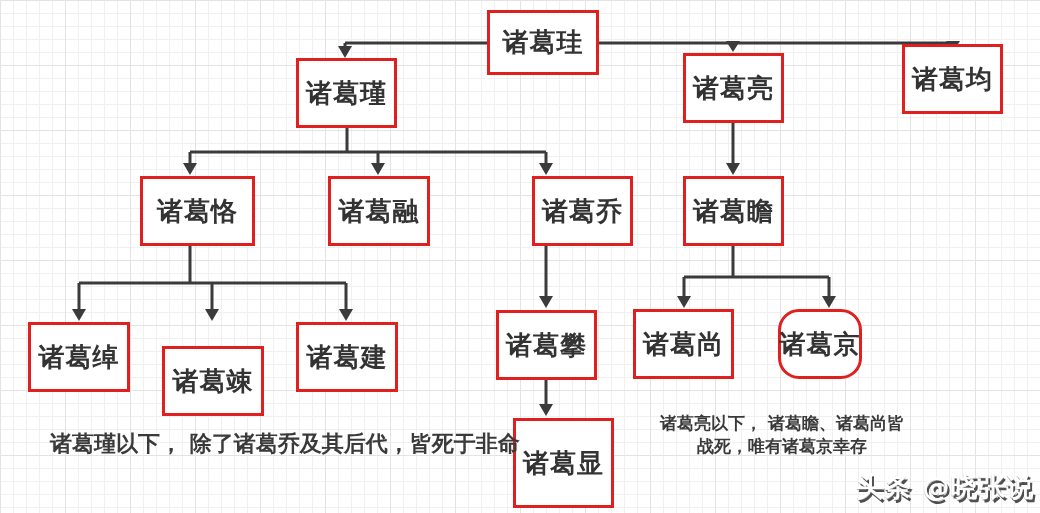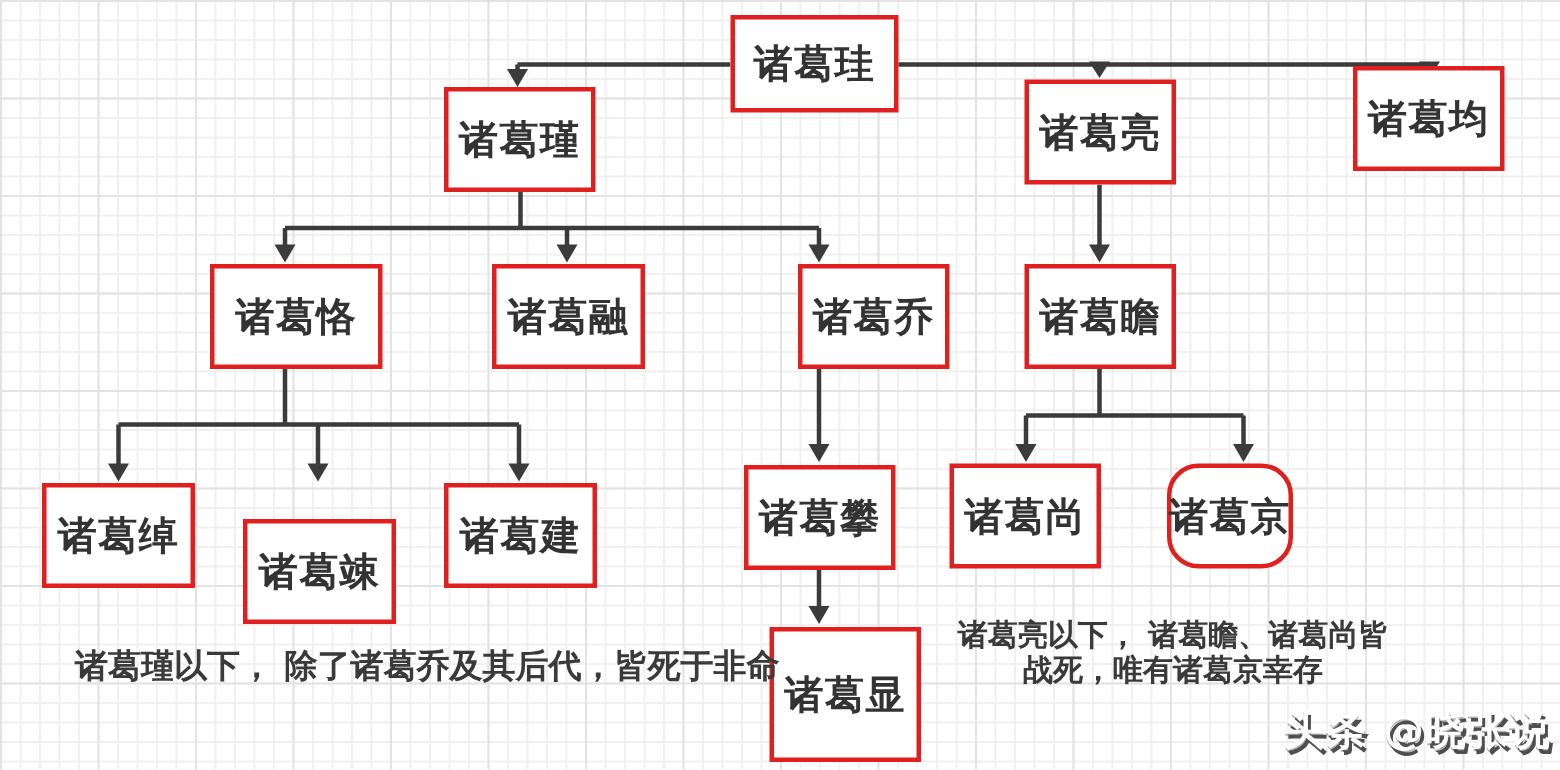--- a/index.html
+++ b/index.html
@@ -42,21 +42,21 @@
   #n-zhuge_xian {left:513px;top:418px;width:101px;height:90px;}
   #n-zhuge_shang{left:633px;top:309px;width:101px;height:70px;}
   #n-zhuge_jing {left:778px;top:309px;width:84px;height:70px;border-radius:21px;}
   .note{
     position:absolute;
     color:#3a3a3a;font-weight:bold;
     white-space:nowrap;
     text-align:center;
   }
   .note-left{left:50px;top:429px;font-size:22px;}
-  .note-right{left:612px;top:412px;width:340px;font-size:20px;line-height:23px;text-align:center;}
+  .note-right{left:612px;top:412px;width:340px;font-size:17px;line-height:23px;text-align:center;}
   .watermark{
     position:absolute;left:856px;top:469px;
     font-size:27px;font-weight:bold;letter-spacing:1px;
     color:var(--watermark-text,#ffffff);
     text-shadow:2px 3px 0 var(--watermark-shadow,#4f4f4f), 0 1px 0 rgba(90,90,90,.45);
     white-space:nowrap;
   }
 </style>
 </head>
 <body>

